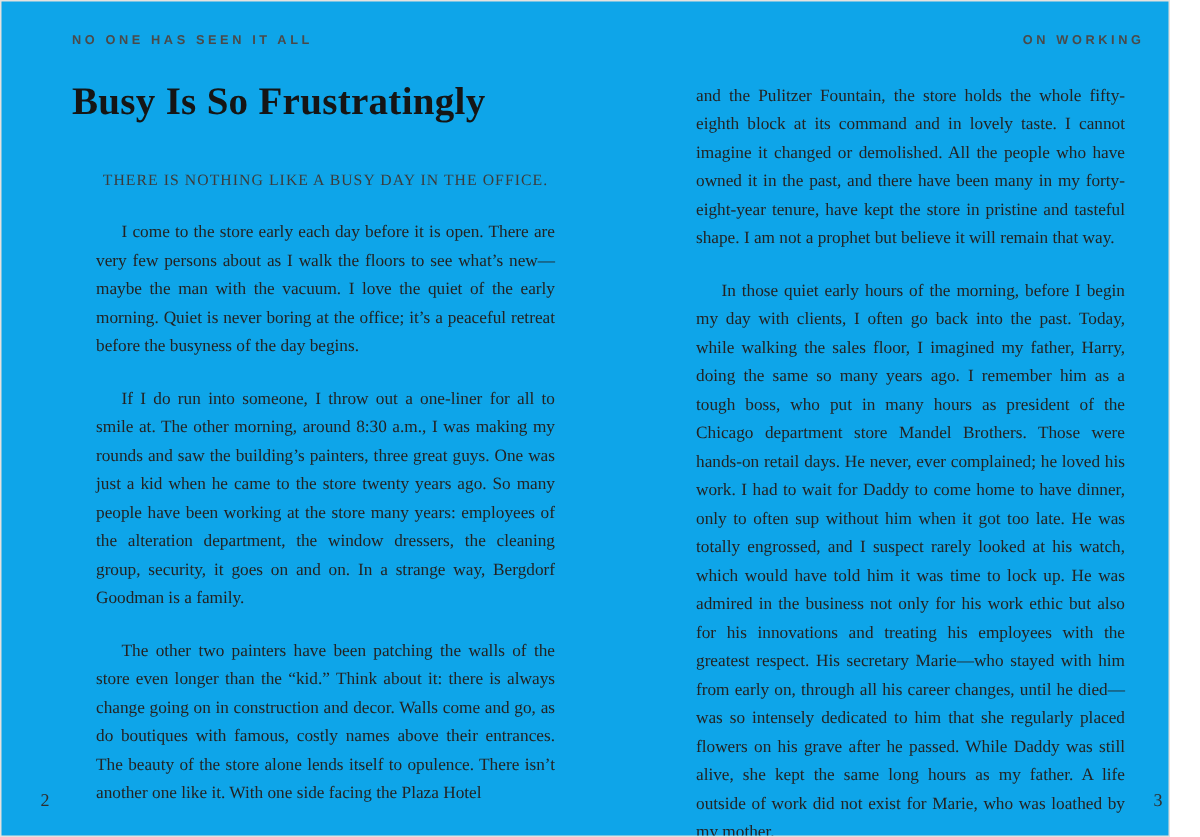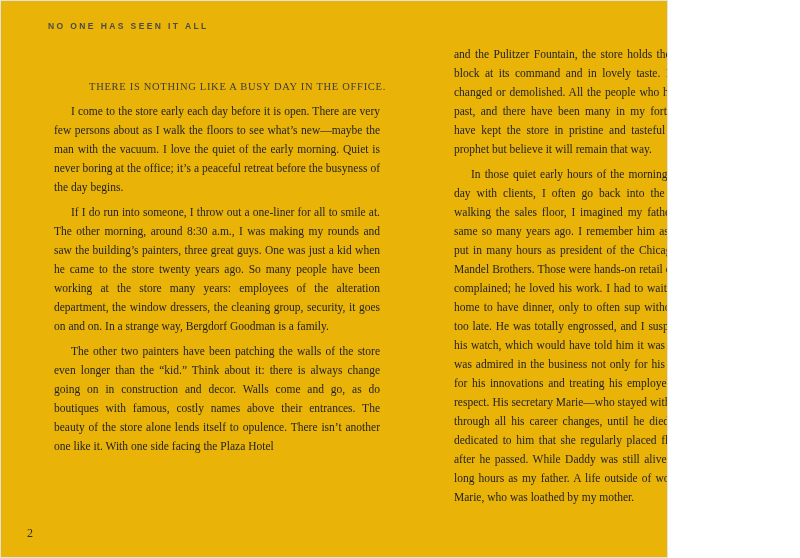--- a/index.html
+++ b/index.html
@@ -2,23 +2,23 @@
 <html><head>
 <meta charset="utf-8">
 <style>
   html, body {
     margin: 0;
     padding: 0;
     background: #ffffff;
   }
   .spread {
     position: relative;
-    width: 668px;
+    width: 780px;
     height: 558px;
-    background: #eab308;
+    background: #0ea5e9;
     border: 1px solid #e4e2df;
     box-sizing: border-box;
     font-family: "Liberation Serif", serif;
     color: #1f1f1f;
     overflow: hidden;
   }
   .page {
     position: absolute;
     top: 0;
     height: 558px;
@@ -60,25 +60,25 @@
     color: #151515;
     text-align: left;
     letter-spacing: 0.2px;
     margin: 0 0 26px 0;
   }
   .lead-in {
     font-size: 10.5px;
     letter-spacing: 0.7px;
     color: #3c3c3c;
     text-transform: uppercase;
-    text-align: right;
+    text-align: center;
     margin: 0 0 2px 0;
   }
   p.body-para {
-    margin: 6px;
+    margin: 16px;
     text-indent: 17px;
   }
   p.body-para.no-indent {
     text-indent: 0;
   }
   .page-number {
     position: absolute;
     bottom: 18px;
     font-size: 12px;
     color: #2e2e2e;
@@ -89,20 +89,21 @@
 </head>
 <body>
 
 <div class="spread">
 
   <div class="page left">
     <div class="running-header">NO ONE HAS SEEN IT ALL</div>
 
     <div class="text-col">
       <div class="chapter-title">
+        <div>Busy Is So Frustratingly</div>
       </div>
 
       <div class="lead-in">THERE IS NOTHING LIKE A BUSY DAY IN THE OFFICE.</div>
 
       <p class="body-para">I come to the store early each day before it is open. There are very few persons about as I walk the floors to see what’s new—maybe the man with the vacuum. I love the quiet of the early morning. Quiet is never boring at the office; it’s a peaceful retreat before the busyness of the day begins.</p>
       <p class="body-para">If I do run into someone, I throw out a one-liner for all to smile at. The other morning, around 8:30 a.m., I was making my rounds and saw the building’s painters, three great guys. One was just a kid when he came to the store twenty years ago. So many people have been working at the store many years: employees of the alteration department, the window dressers, the cleaning group, security, it goes on and on. In a strange way, Bergdorf Goodman is a family.</p>
       <p class="body-para">The other two painters have been patching the walls of the store even longer than the “kid.” Think about it: there is always change going on in construction and decor. Walls come and go, as do boutiques with famous, costly names above their entrances. The beauty of the store alone lends itself to opulence. There isn’t another one like it. With one side facing the Plaza Hotel</p>
     </div>
 
     <div class="page-number">2</div>

